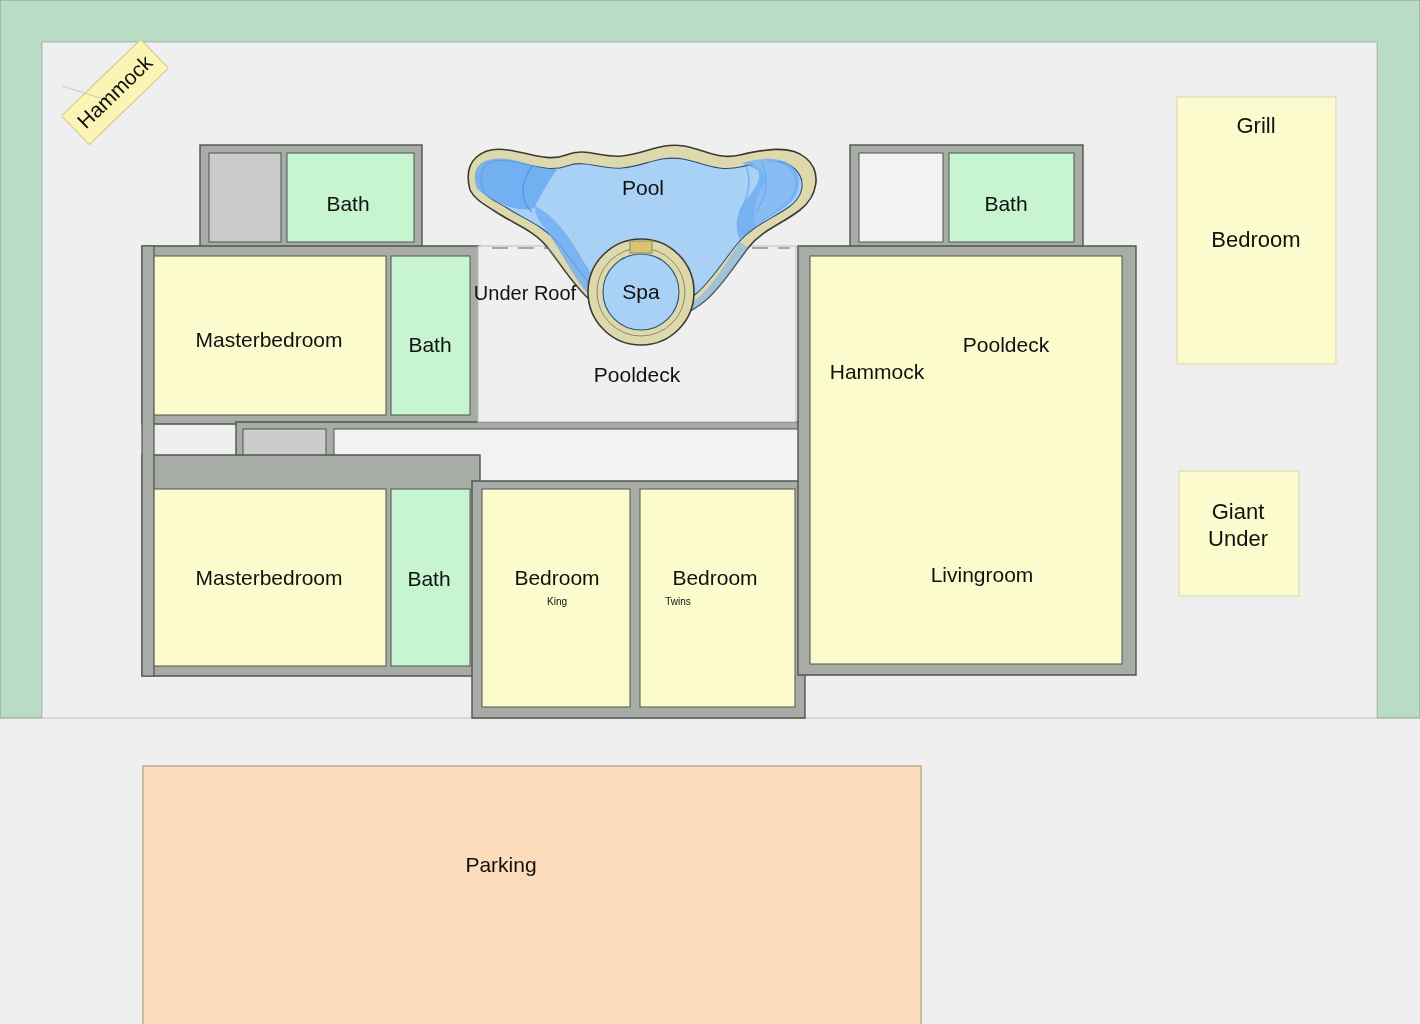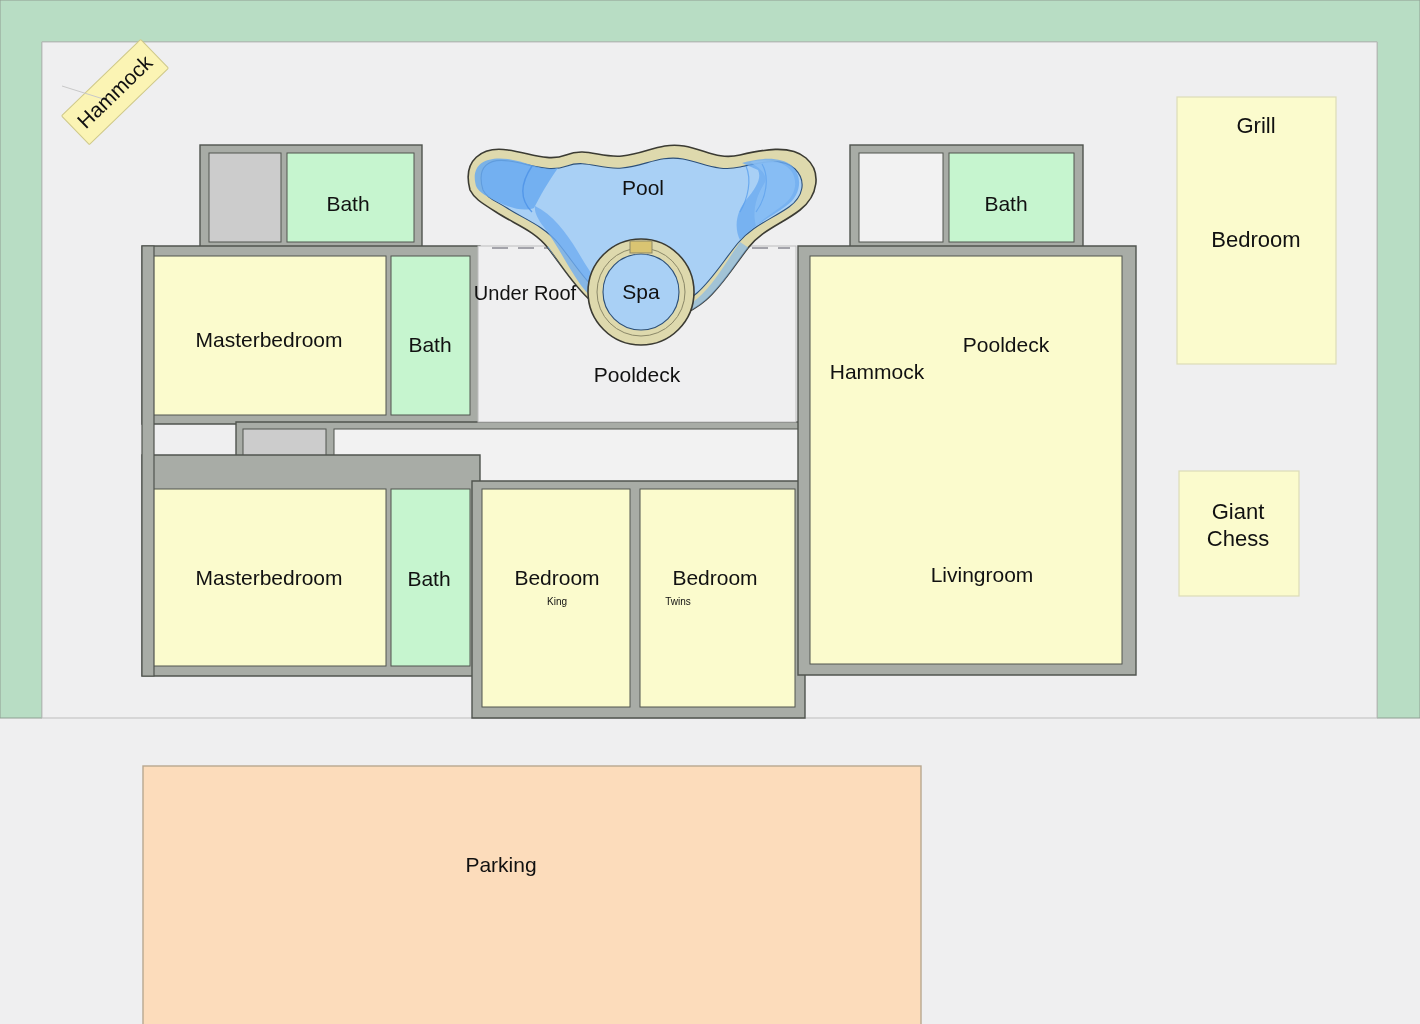--- a/index.html
+++ b/index.html
@@ -258,17 +258,17 @@
 
   <div class="lbl lbl-room" style="left:877px; top:372px;">Hammock</div>
 
   <div class="lbl lbl-room" style="left:982px; top:575px;text-align:right;">Livingroom</div>
 
   <div class="lbl lbl-room-sm" style="left:1256px; top:126px;">Grill</div>
 
   <div class="lbl lbl-room-sm" style="left:1256px; top:240px;">Bedroom</div>
 
   <div class="lbl lbl-room-sm lbl-two" style="left:1238px; top:526px;">Giant
-Chess</div>
+Under</div>
 
   <div class="lbl lbl-room" style="left:501px; top:865px;">Parking</div>
 
 </div>
 
 </body></html>

